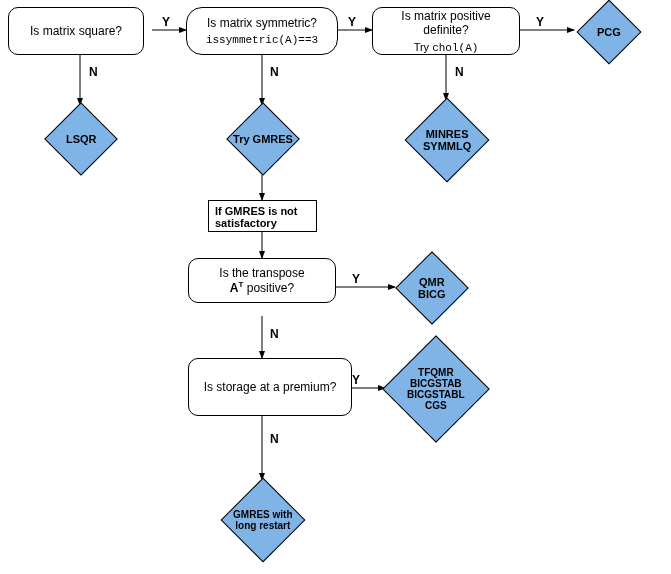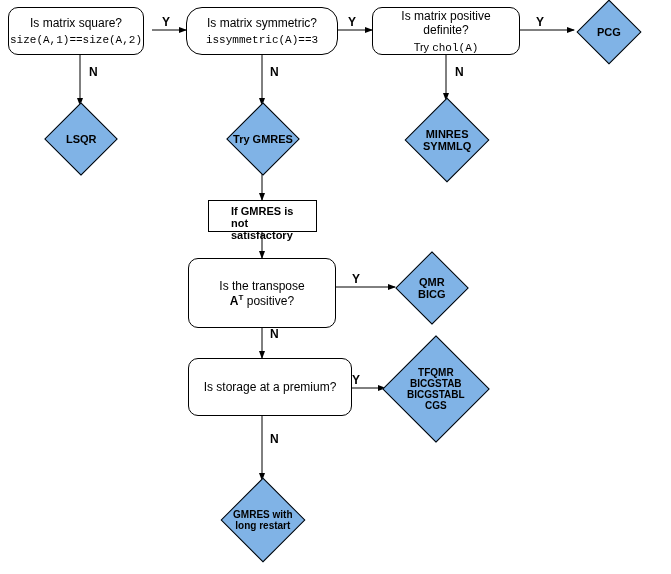--- a/index.html
+++ b/index.html
@@ -45,21 +45,21 @@
     text-align: center;
     font-weight: bold;
     font-size: 11px;
     white-space: nowrap;
   }
   .plainbox {
     position: absolute;
     border: 1px solid #000;
     background: #fff;
     text-align: left;
-    padding: 4px 22px;
+    padding: 4px 6px;
     box-sizing: border-box;
     font-weight: bold;
     font-size: 11px;
   }
   .elabel {
     position: absolute;
     font-size: 12px;
     font-weight: bold;
   }
   svg.edges {
@@ -113,34 +113,33 @@
 <div class="elabel" style="left:89px;  top:65px;">N</div>
 <div class="elabel" style="left:270px; top:65px;">N</div>
 <div class="elabel" style="left:455px; top:65px;">N</div>
 <div class="elabel" style="left:352px; top:272px;">Y</div>
 <div class="elabel" style="left:270px; top:327px;">N</div>
 <div class="elabel" style="left:352px; top:373px;">Y</div>
 <div class="elabel" style="left:270px; top:432px;">N</div>
 
 <div class="rect" style="left:8px; top:7px; width:136px; height:48px;">
   <div>Is matrix square?</div>
-  <div class="code">size(A,1)==size(A,2)</div>
 </div>
 
 <div class="rect" style="left:186px; top:7px; width:152px; height:48px;border-radius:16px;">
   <div>Is matrix symmetric?</div>
   <div class="code">issymmetric(A)==3</div>
 </div>
 
 <div class="rect" style="left:372px; top:7px; width:148px; height:48px;">
   <div>Is matrix positive definite?</div>
   <div class="code" style="font-family:Arial;text-align:center;">Try <span style="font-family:'Courier New',monospace;">chol(A)</span></div>
 </div>
 
-<div class="rect" style="left:188px; top:258px; width:148px; height:70px;">
+<div class="rect" style="left:188px; top:258px; width:148px; height:45px;">
   <div>
     <span>Is the transpose</span><br>
     <b><span>A</span><sup>T</sup></b><span> positive?</span>
   </div>
 </div>
 
 <div class="rect" style="left:188px; top:358px; width:164px; height:58px;">
   <div>Is storage at a premium?</div>
 </div>
 

